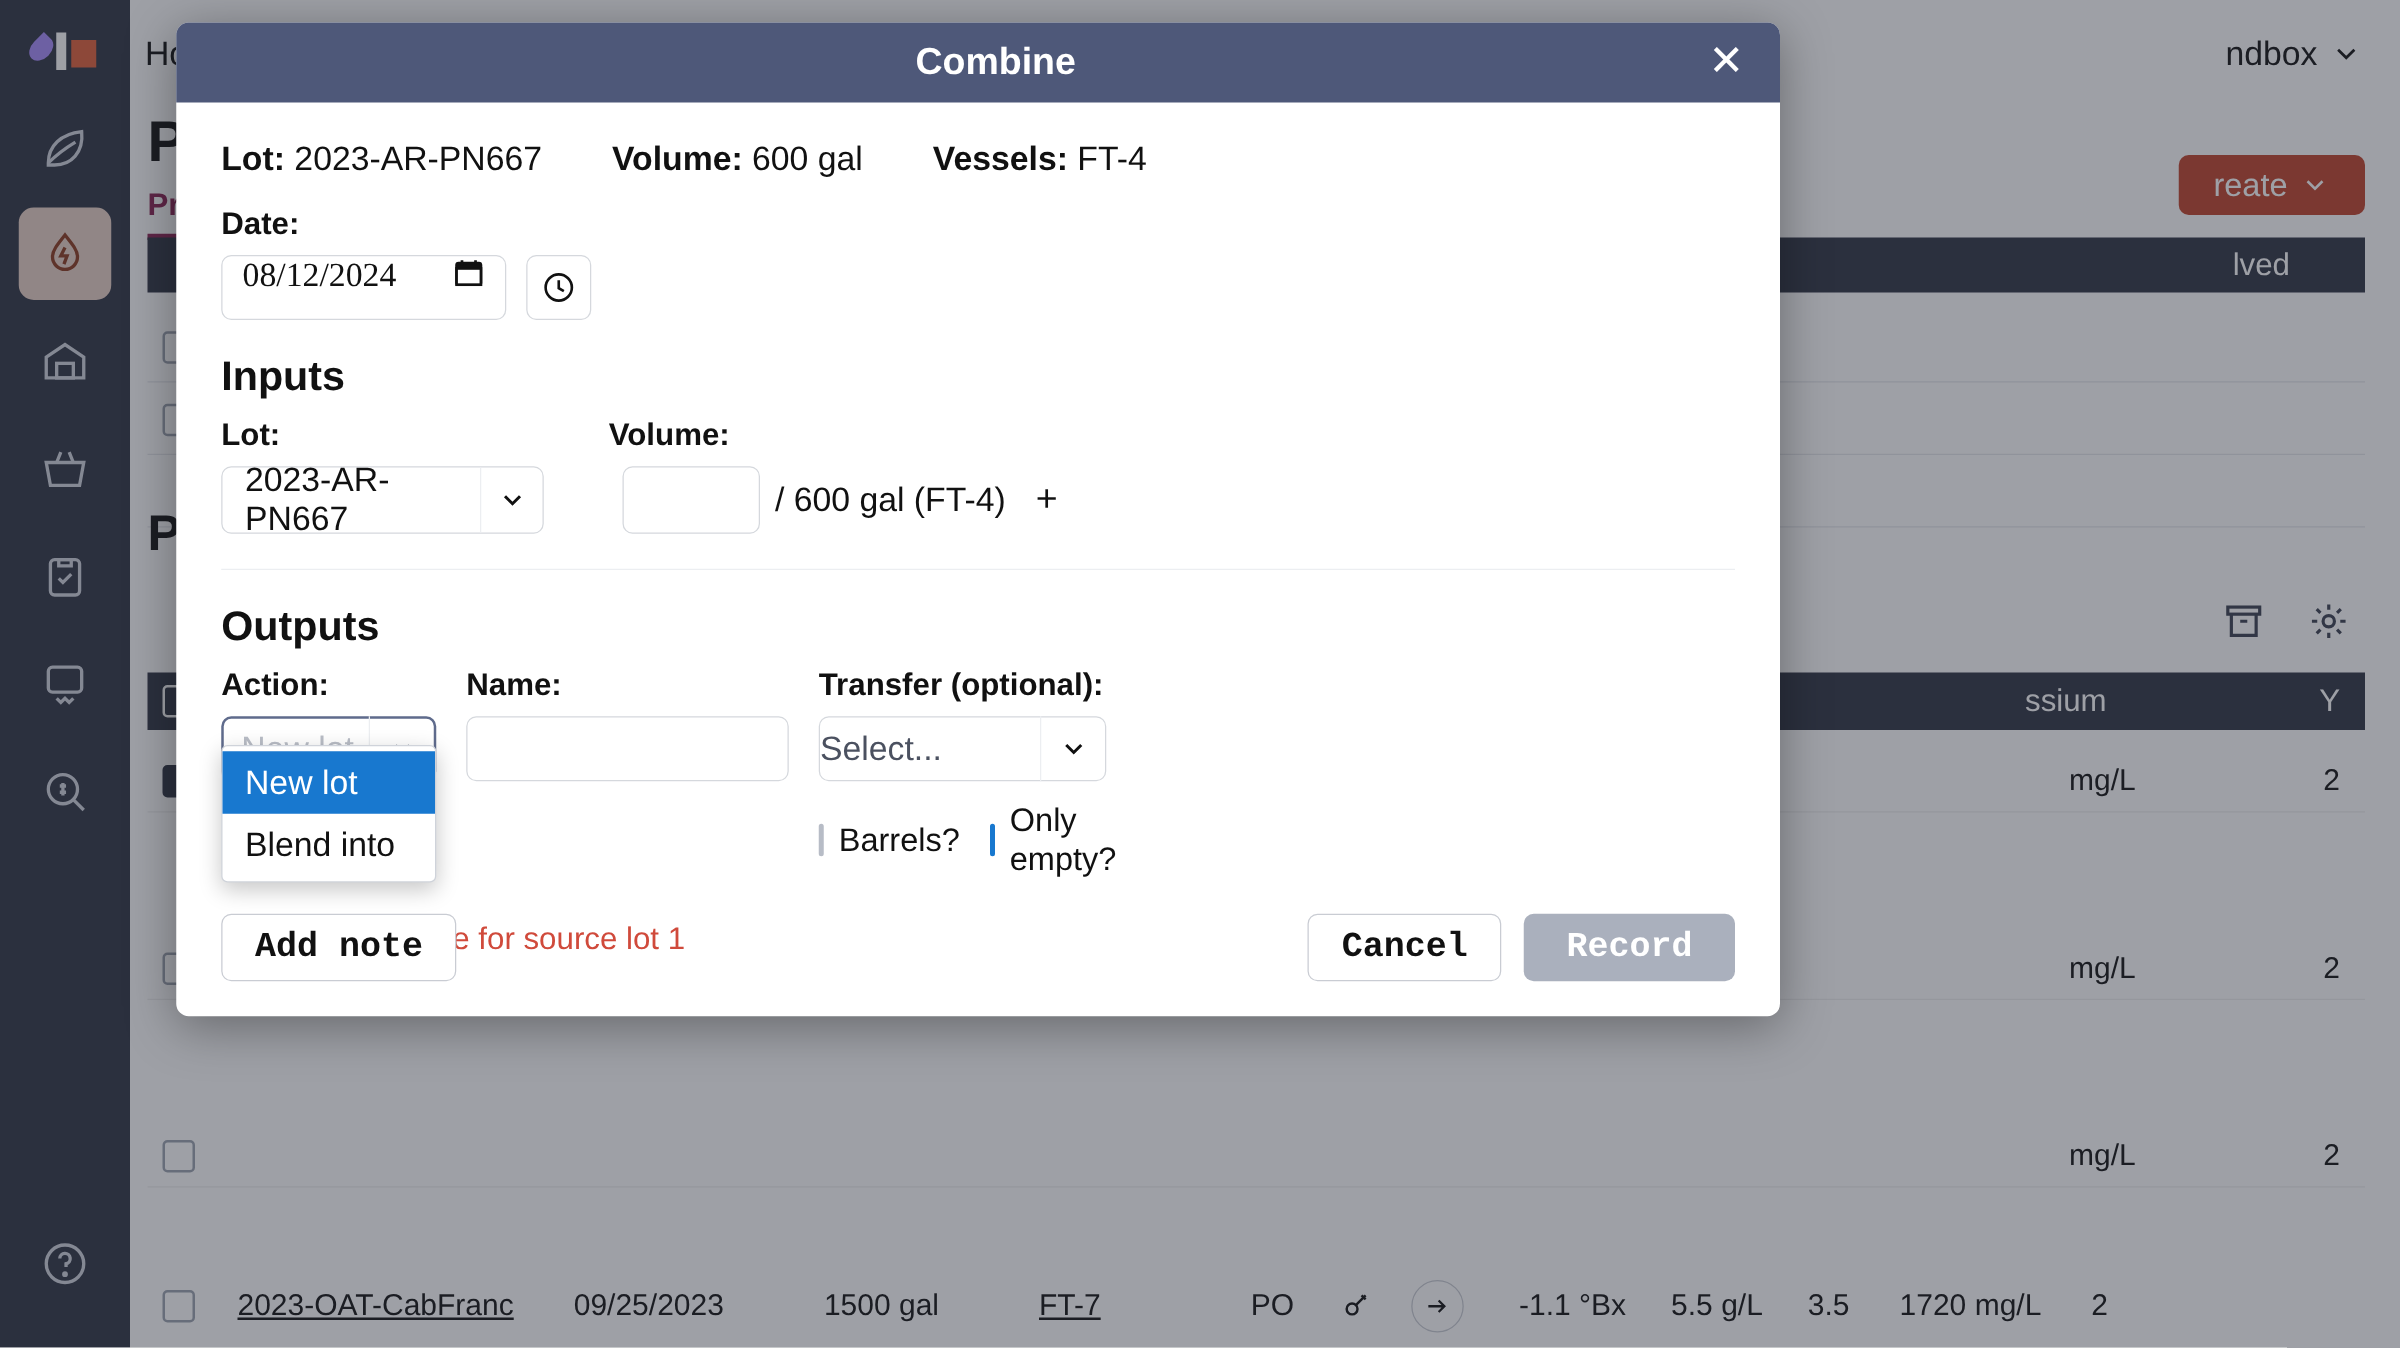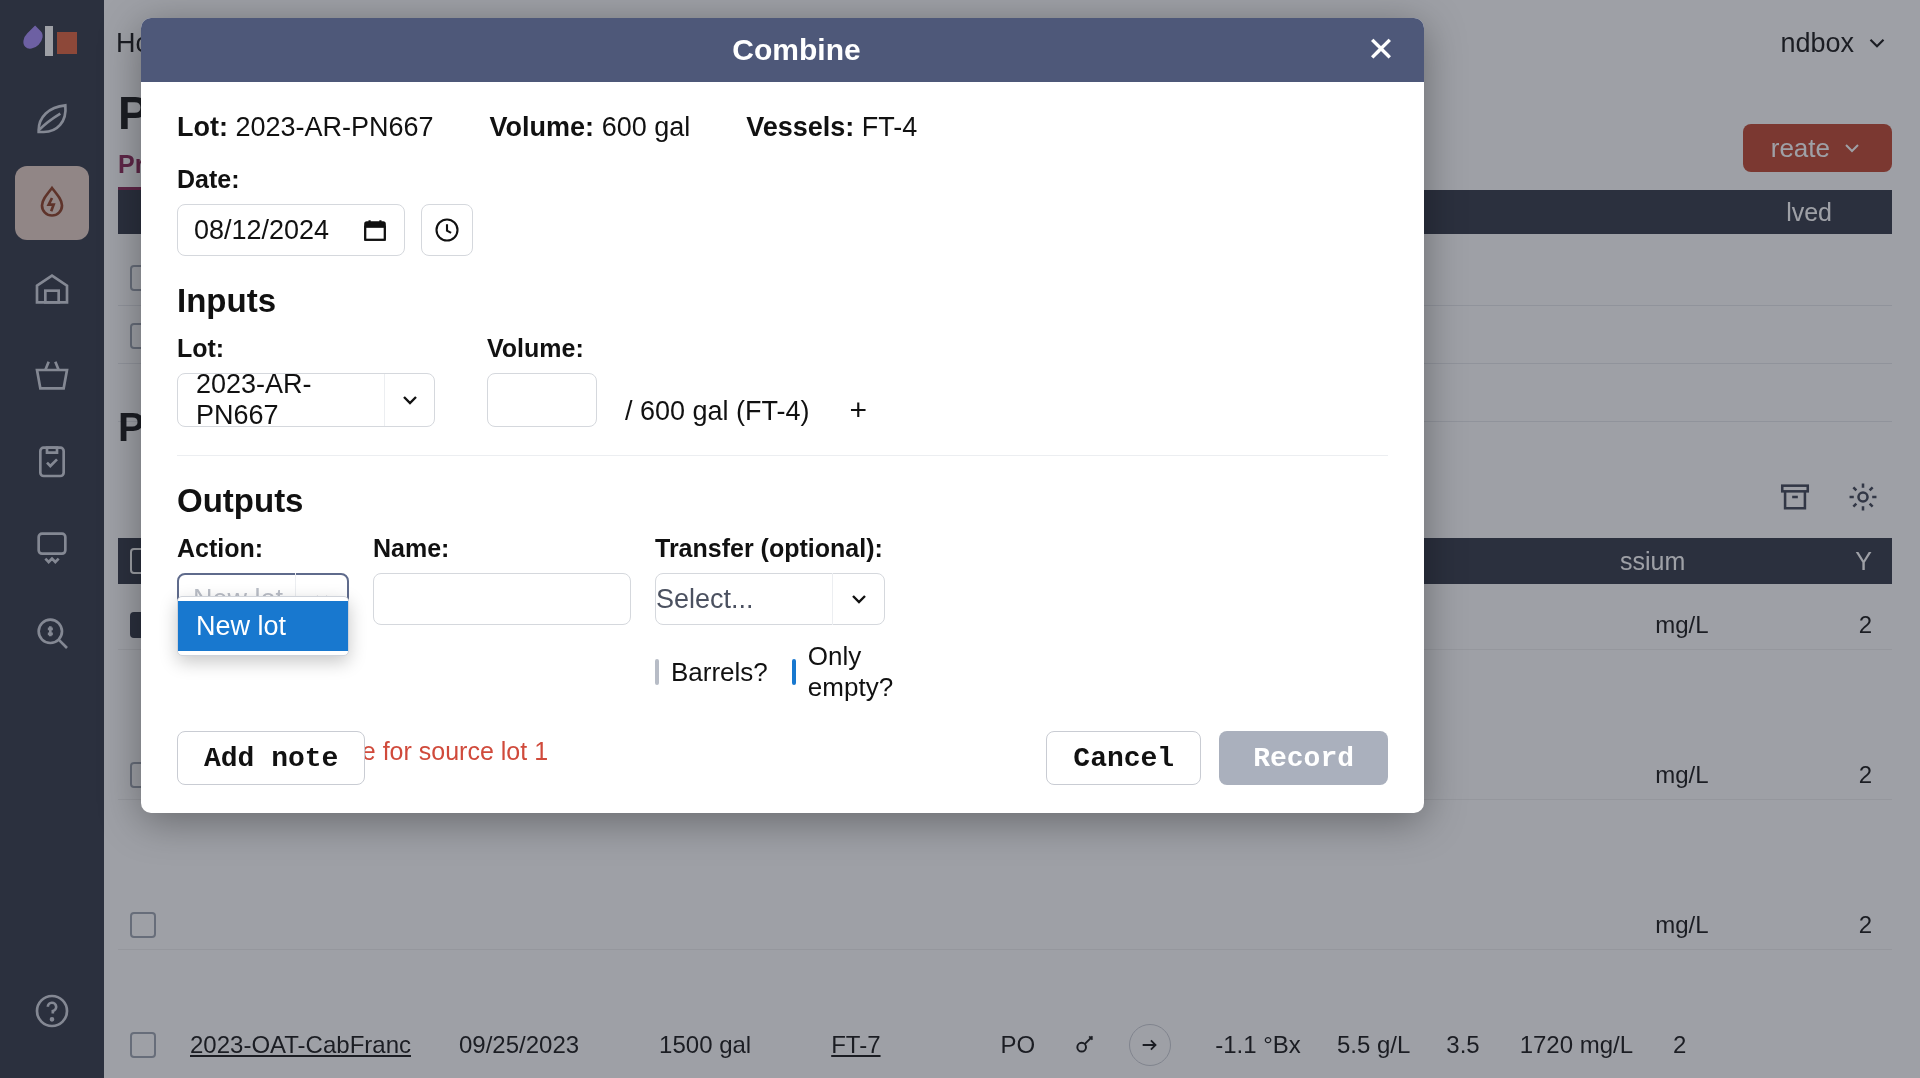--- a/index.html
+++ b/index.html
@@ -87,43 +87,43 @@
      color: #fff; font-size: 34px; line-height: 30px; text-align:center; }
   .modal-body { flex: 1; padding: 30px 36px 0 36px; position: relative; }
 
   .summary-row { display:flex; gap: 56px; font-size: 27px; color:#111; margin-bottom: 22px; }
   .summary-row b { font-weight: bold; }
 
   .field-label { font-size: 25px; font-weight: bold; color: #111; margin-bottom: 10px; }
   .date-row { display:flex; align-items:center; gap: 16px; margin-bottom: 26px; }
   .date-input {
     width: 228px; height: 52px; border: 1px solid #d5d8dd; border-radius: 8px;
-    display:flex; align-items:center; justify-content:space-between;
-    padding: 0 16px; font-size: 27px; color:#111; background:#fff;
+    display:flex; align-items:flex-start; justify-content:space-between;
+    padding: 0 16px; font-size: 27px; color:#111; background:#fff;font-family:Liberation Serif, serif;
   }
   .icon-btn {
     width: 52px; height: 52px; border: 1px solid #d5d8dd; border-radius: 8px;
     display:flex; align-items:center; justify-content:center; background:#fff;
   }
 
   .section-h { font-size: 33px; font-weight: bold; color: #111; margin: 0 0 14px 0; }
 
   .inputs-grid { display:flex; align-items:flex-end; gap: 52px; }
   .col-lot { width: 258px; }
   .sel-box {
     width: 258px; height: 54px; border: 1px solid #d5d8dd; border-radius: 8px; background: #fff;
     display:flex; align-items:center; justify-content:space-between; padding-left: 18px; padding-right: 0;
     font-size: 27px; color: #111;
   }
   .sel-caret { width: 52px; height: 52px; display:flex; align-items:center; justify-content:center;
      border-left: 1px solid #eceef1; }
   .vol-box {
     width: 110px; height: 54px; border: 1px solid #d5d8dd; border-radius: 8px; background:#fff;
   }
-  .vol-row { display:flex; align-items:flex-end; gap: 28px; font-size: 27px; color: #111; }
+  .vol-row { display:flex; align-items:center; gap: 12px; font-size: 27px; color: #111; margin-left: 11px; }
   .plus-btn { font-size: 30px; color:#111; margin-left: 12px; }
 
   .divider { border-top: 1px solid #eceef1; margin: 28px 0 26px 0; }
 
   .out-grid { display:flex; gap: 24px; align-items:flex-start; }
   .out-action { width: 172px; position: relative; }
   .out-name { width: 258px; }
   .out-transfer { width: 230px; }
 
   .sel-focus {
@@ -412,20 +412,21 @@
           <span>New lot</span>
           <span class="sel-caret">
             <svg viewBox="0 0 24 24" width="22" height="22" fill="none" stroke="#9aa0ad" stroke-width="2.4">
                 <path d="M6 9l6 6 6-6"></path>
               </svg>
           </span>
         </div>
 
         <div class="dropdown-menu">
           <div class="dd-opt selected">New lot</div>
+          <div class="dd-opt">Blend into</div>
         </div>
       </div>
 
       <div class="out-name">
         <div class="field-label">Name:</div>
         <input class="text-input" type="text" style="">
       </div>
 
       <div class="out-transfer">
         <div class="field-label">Transfer (optional):</div>

